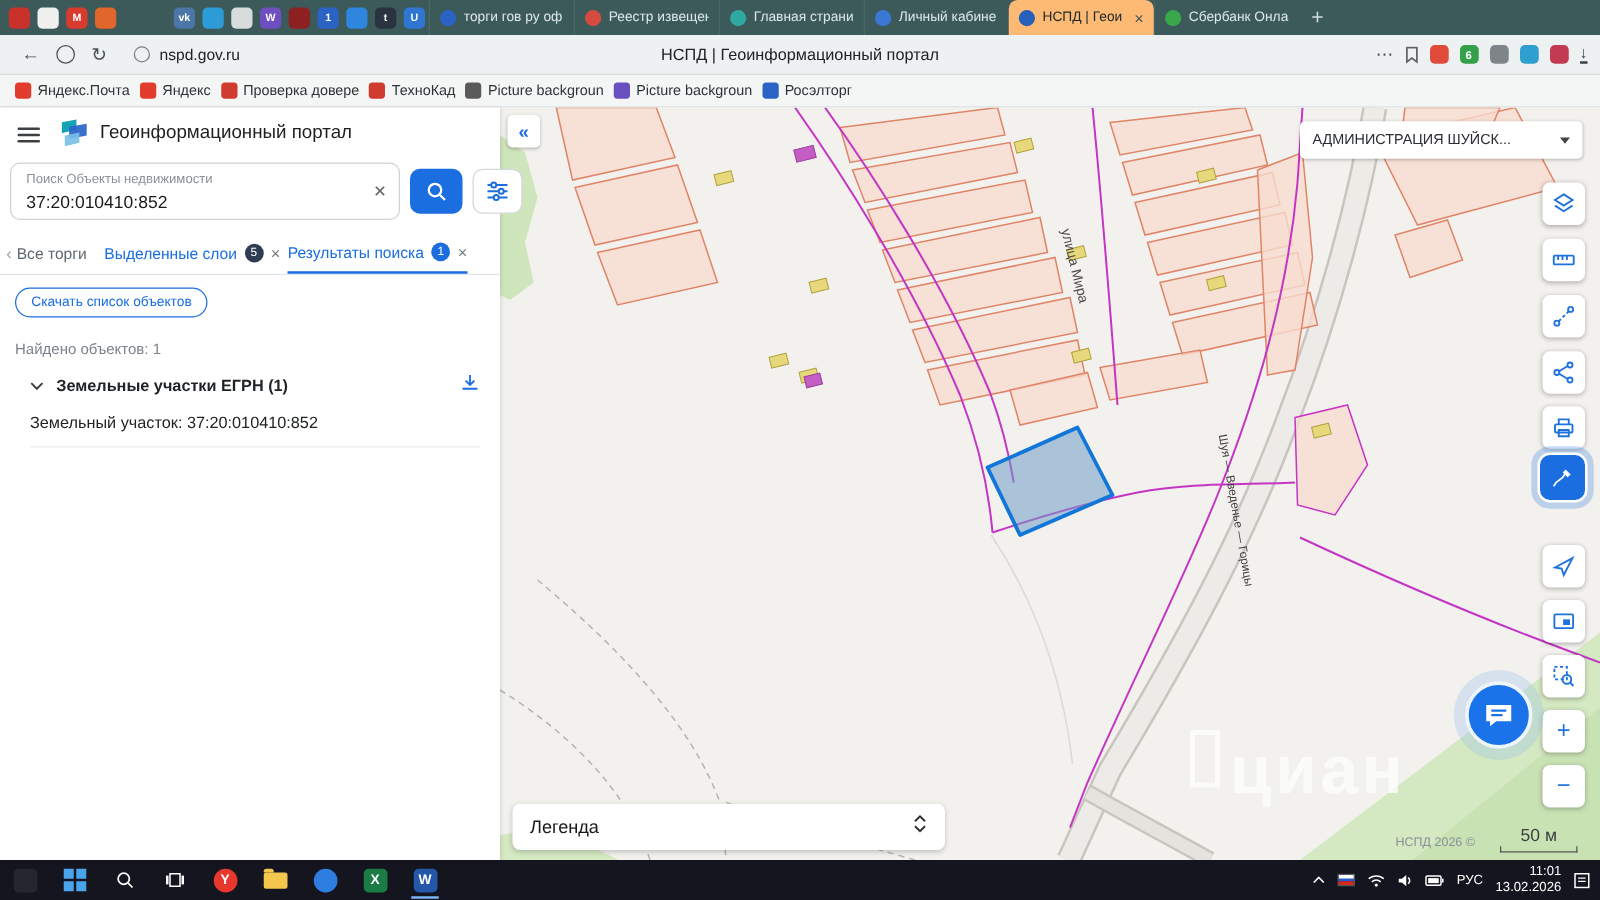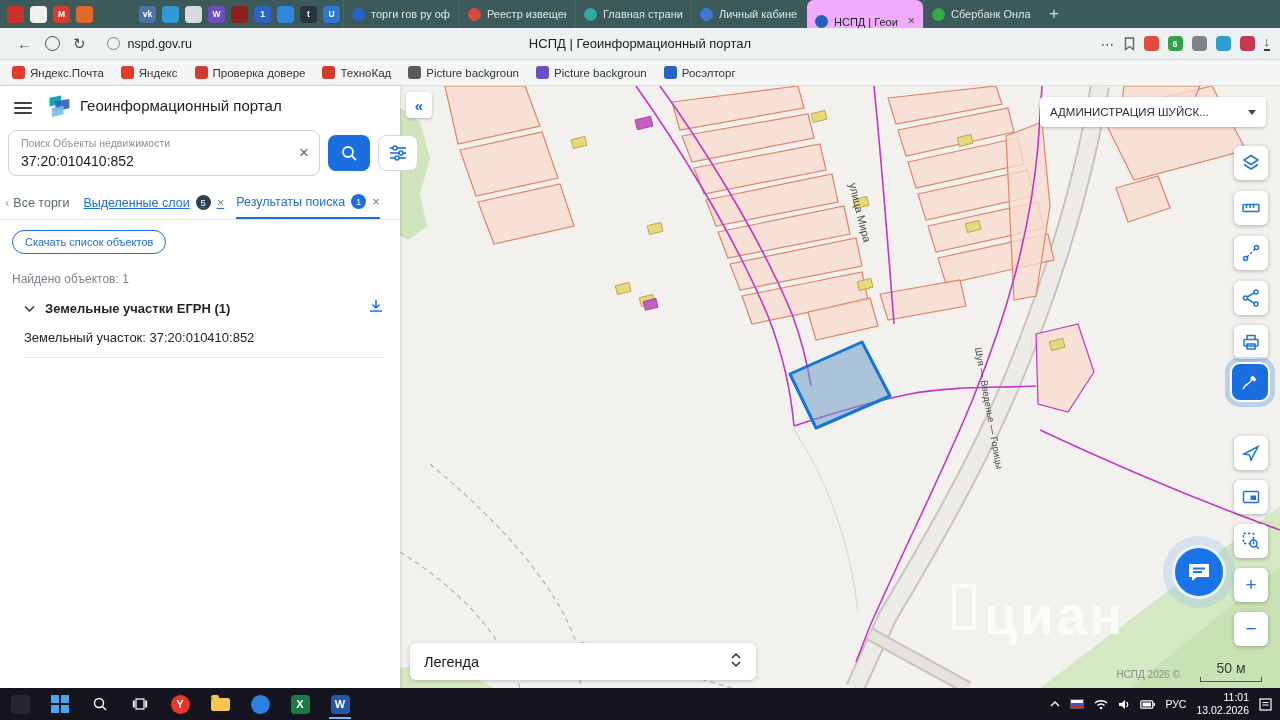--- a/index.html
+++ b/index.html
@@ -11,41 +11,41 @@
   
   .tabbar { position:absolute; top:0; left:0; right:0; height:28px; background:#3c5a5a;
             display:flex; align-items:center; }
   .pinned { display:flex; align-items:center; margin-left:4px; }
   .pt { width:17px; height:17px; border-radius:4px; margin:0 3px; display:inline-flex;
         align-items:center; justify-content:center; font-size:8.5px; color:#fff; font-weight:bold; }
   .tab { height:28px; width:116px; display:flex; align-items:center; gap:6px; padding:0 8px;
          color:#dce8e8; font-size:11px; border-left:1px solid rgba(255,255,255,.08); }
   .tab .fav { width:13px; height:13px; border-radius:50%; flex:none; }
   .tab .tab-t { white-space:nowrap; overflow:hidden; flex:1; }
-  .tab.active { background:#f0abfc; color:#1c2626; border-radius:7px 7px 0 0; border-left:none;align-items:flex-end; }
+  .tab.active { background:#fdba74; color:#1c2626; border-radius:7px 7px 0 0; border-left:none; }
   .tab-x { font-size:13px; color:#46555a; flex:none; }
   .newtab { color:#cfdada; font-size:17px; margin-left:10px; }
 
   
   .addrbar { position:absolute; top:28px; left:0; right:0; height:32px; background:#eef1f1;
              border-bottom:1px solid #d7dcdc; display:flex; align-items:center; padding:0 10px; }
   .nav-ic { font-size:15px; color:#4a5156; margin:0 7px; }
   .ring-ic { width:15px; height:15px; border:1.8px solid #4a5156; border-radius:50%; margin:0 6px; }
   .site-ic { width:13px; height:13px; border:1.5px solid #7a8288; border-radius:50%; margin:0 8px 0 14px; flex:none; }
   .url { font-size:12.5px; color:#202124; }
   .page-title { position:absolute; left:0; right:0; text-align:center; font-size:13px; color:#202124; pointer-events:none; }
   .addr-right { margin-left:auto; display:flex; align-items:center; gap:9px; z-index:1; }
   .menu-dots { font-size:14px; color:#4a5156; }
   .ext-dot { width:15px; height:15px; border-radius:4px; display:inline-flex; align-items:center;
              justify-content:center; color:#fff; font-size:9px; font-weight:bold; }
   .dl-ic { font-size:13px; color:#3a4045; border-bottom:2px solid #3a4045; line-height:12px; padding-bottom:1px; }
 
   
   .bmbar { position:absolute; top:60px; left:0; right:0; height:26px; background:#f4f6f6;
-           border-bottom:1px solid #dadfdf; display:flex; align-items:center; padding-left:12px; gap:17px; }
+           border-bottom:1px solid #dadfdf; display:flex; align-items:center; padding-left:12px; gap:8px; }
   .bm { display:flex; align-items:center; font-size:11.5px; color:#2f3337; }
   .bm-ic { width:13px; height:13px; border-radius:3px; margin-right:5px; }
 
   
   .main { position:absolute; top:86px; left:0; right:0; bottom:32px; display:flex; }
   .panel { width:400px; position:relative; background:#fff; z-index:2; box-shadow:1px 0 3px rgba(0,0,0,.12); }
   .mapwrap { position:relative; flex:1; overflow:hidden; }
 
   
   .burger { position:absolute; left:14px; top:13px; width:18px; }
@@ -59,21 +59,21 @@
   .s-value { position:absolute; left:12px; top:22px; font-size:14px; color:#1b1b1b; }
   .s-clear { position:absolute; right:10px; top:12px; font-size:17px; color:#5f6368; }
   .s-btn { width:42px; height:36px; background:#1a6ee0; border-radius:8px; display:flex; align-items:center; justify-content:center; }
   .f-btn { width:40px; height:36px; background:#fff; border:1px solid #d2d7db; border-radius:8px; display:flex; align-items:center; justify-content:center; }
 
   .ptabs { position:absolute; left:0; top:100px; right:0; height:34px; border-bottom:1px solid #e4e7e9;
            display:flex; align-items:stretch; font-size:12.5px; }
   .ptab { display:flex; align-items:center; }
   .scroll-ch { color:#9aa0a5; font-size:13px; margin:0 4px 0 5px; align-self:center; }
   .ptab-all { color:#5d686f; margin-right:14px; }
-  .ptab-sel { color:#1a6ee0; margin-right:12px;text-decoration:underline; }
+  .ptab-sel { color:#1a6ee0; margin-right:6px; }
   .ptab-res { color:#1a6ee0; border-bottom:2px solid #1a6ee0; }
   .badge { width:15px; height:15px; border-radius:50%; color:#fff; font-size:9.5px; display:inline-flex;
            align-items:center; justify-content:center; margin-left:6px; flex:none; }
   .badge.dark { background:#2e3d52; }
   .badge.blue { background:#1a6ee0; }
   .ptab .x { color:#707a80; font-size:13px; margin-left:6px; }
 
   .dl-btn { position:absolute; left:12px; top:144px; height:24px; padding:0 12px; border:1px solid #1a6ee0;
             border-radius:13px; color:#1a6ee0; font-size:11px; display:flex; align-items:center; background:#fff; }
   .found { position:absolute; left:12px; top:186px; font-size:12px; color:#7b838a; }

